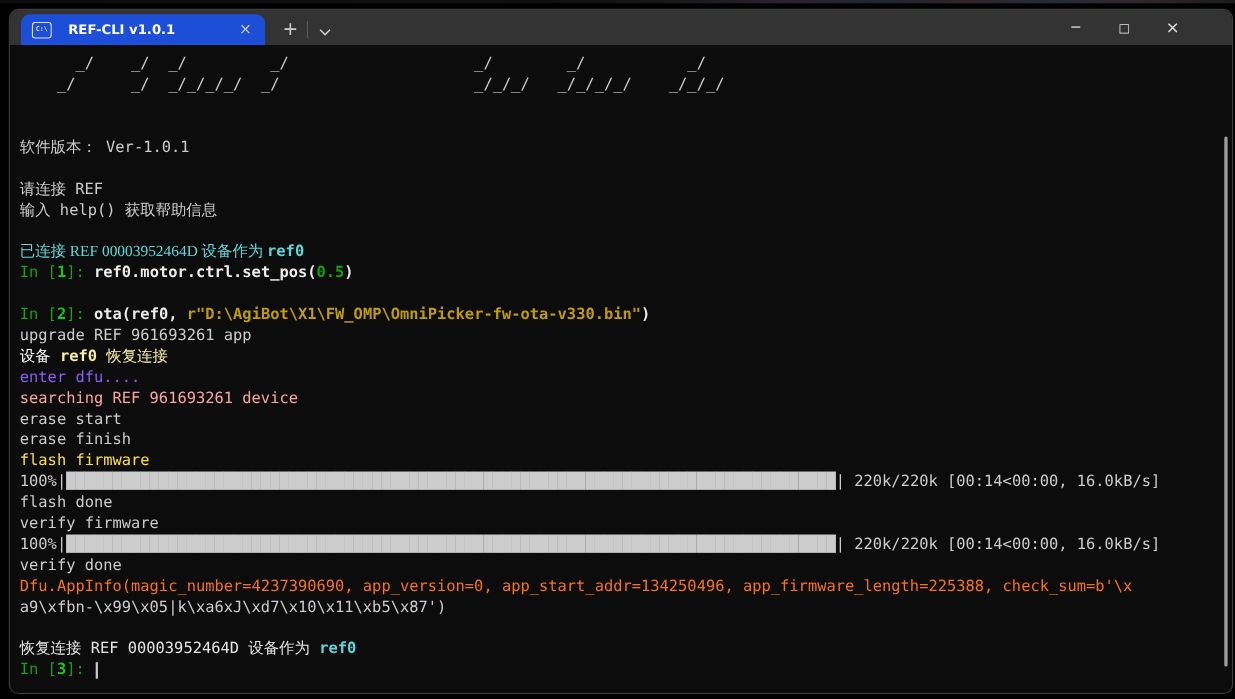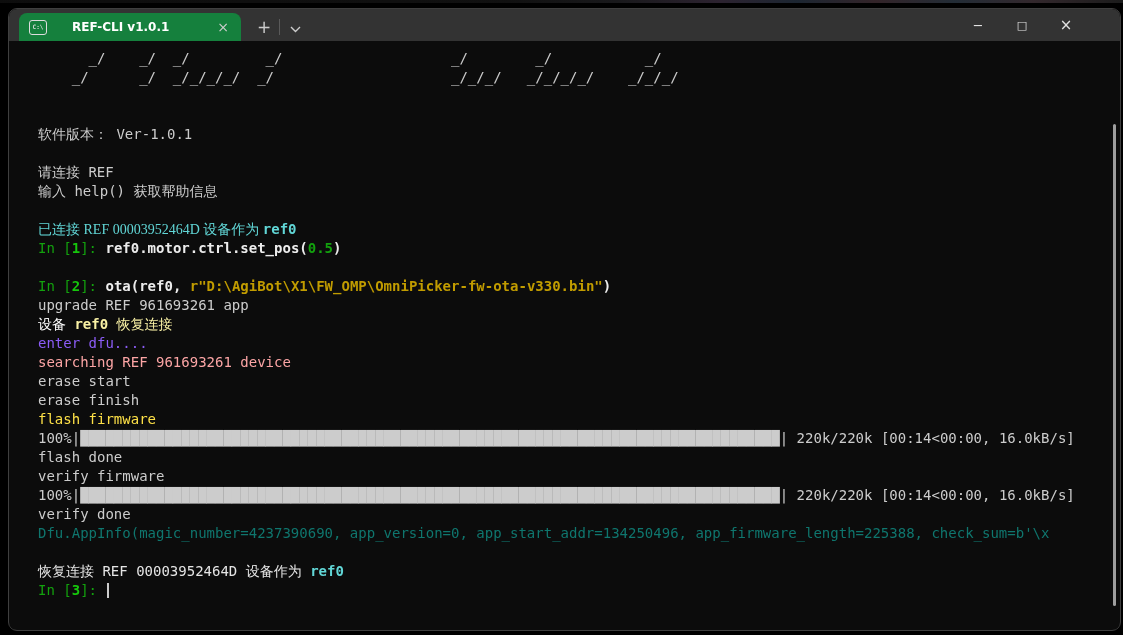--- a/index.html
+++ b/index.html
@@ -17,23 +17,23 @@
     position:absolute;left:8px;top:8px;width:1113px;height:623px;
     background:#0c0c0c;border:1px solid #3f3f3f;border-radius:9px;
     box-sizing:border-box;overflow:hidden;
   }
   .titlebar{
     height:32px;background:#333333;border-radius:8px 8px 0 0;
     display:flex;align-items:flex-end;position:relative;
     font-family:"DejaVu Sans",sans-serif;
   }
   .tab{
-    height:28px;width:222px;margin-left:10px;background:#15803d;
+    height:28px;width:222px;margin-left:10px;background:#1d4ed8;
     border-radius:8px 8px 0 0;display:flex;align-items:center;
-    padding:0 10px;gap:25px;box-sizing:border-box;cursor:default;
+    padding:0 10px;gap:15px;box-sizing:border-box;cursor:default;
   }
   .cmdicon{
     width:16px;height:13px;border:1px solid #dddddd;border-radius:3px;
     display:inline-flex;align-items:center;justify-content:center;flex:none;
   }
   .cmdicon-text{font-size:6px;line-height:6px;color:#dddddd;font-weight:bold;font-family:"DejaVu Sans Mono",monospace;}
   .tab-title{flex:1;color:#ffffff;font-size:12px;font-weight:bold;white-space:nowrap;overflow:hidden;}
   .tab-close{color:#cccccc;font-size:14px;line-height:14px;padding:0 2px;}
   .newtab{width:30px;height:28px;display:flex;align-items:center;justify-content:center;color:#cccccc;font-size:17px;margin-left:8px;}
   .tabbar-divider{width:1px;height:16px;background:#5a5a5a;margin-bottom:6px;}
@@ -41,21 +41,21 @@
   .win-controls{position:absolute;right:32px;top:0;height:32px;display:flex;}
   .ctrl{width:44px;height:32px;display:flex;align-items:center;justify-content:center;color:#e2e2e2;}
   .ctrl-min{font-size:13px;}
   .ctrl-max{font-size:11px;}
   .ctrl-close{font-size:15px;}
   .term{
     position:absolute;top:32px;left:1px;right:1px;bottom:1px;
     background:#0c0c0c;padding:8px 0 0 8px;box-sizing:border-box;overflow:hidden;
   }
   .tline{
-    white-space:pre;height:19px;line-height:19px;font-size:14px;color:#cccccc;margin-left:20px;
+    white-space:pre;height:19px;line-height:19px;font-size:14px;color:#cccccc;
   }
   .cursor{display:inline-block;width:2px;height:15px;background:#cccccc;vertical-align:text-bottom;margin-left:2px;}
   .scroll-thumb{
     position:absolute;right:3px;top:83px;width:3px;height:482px;
     background:#9e9e9e;border-radius:2px;
   }
 </style>
 </head>
 <body>
 
@@ -107,19 +107,20 @@
       <div class="tline"><span style="color: #8b5cf6;">enter dfu....</span></div>
       <div class="tline"><span style="color: #fca5a5;">searching REF 961693261 device</span></div>
       <div class="tline"><span style="color: rgb(204, 204, 204);">erase start</span></div>
       <div class="tline"><span style="color: rgb(204, 204, 204);">erase finish</span></div>
       <div class="tline"><span style="color: #fde047;">flash firmware</span></div>
       <div class="tline"><span style="color: rgb(204, 204, 204);">100%|</span><span style="color: rgb(204, 204, 204);">███████████████████████████████████████████████████████████████████████████████████</span><span style="color: rgb(204, 204, 204);">| 220k/220k [00:14&lt;00:00, 16.0kB/s]</span></div>
       <div class="tline"><span style="color: rgb(204, 204, 204);">flash done</span></div>
       <div class="tline"><span style="color: rgb(204, 204, 204);">verify firmware</span></div>
       <div class="tline"><span style="color: rgb(204, 204, 204);">100%|</span><span style="color: rgb(204, 204, 204);">███████████████████████████████████████████████████████████████████████████████████</span><span style="color: rgb(204, 204, 204);">| 220k/220k [00:14&lt;00:00, 16.0kB/s]</span></div>
       <div class="tline"><span style="color: rgb(204, 204, 204);">verify done</span></div>
-      <div class="tline"><span style="color: #0f766e;">Dfu.AppInfo(magic_number=4237390690, app_version=0, app_start_addr=134250496, app_firmware_length=225388, check_sum=b'\x</span></div>
+      <div class="tline"><span style="color: #f97316;">Dfu.AppInfo(magic_number=4237390690, app_version=0, app_start_addr=134250496, app_firmware_length=225388, check_sum=b'\x</span></div>
+      <div class="tline"><span style="color: rgb(204, 204, 204);">a9\xfbn-\x99\x05|k\xa6xJ\xd7\x10\x11\xb5\x87')</span></div>
       <div class="tline"></div>
       <div class="tline"><span style="color: #e5e5e5;">恢复连接 REF 00003952464D 设备作为 </span><span style="color: rgb(97, 214, 214); font-weight: bold;">ref0</span></div>
       <div class="tline"><span style="color: rgb(19, 161, 14);">In [</span><span style="color: rgb(22, 198, 12); font-weight: bold;">3</span><span style="color: rgb(19, 161, 14);">]: </span><span class="cursor"></span></div>
     </div>
 
 </div>
 
 </body></html>

